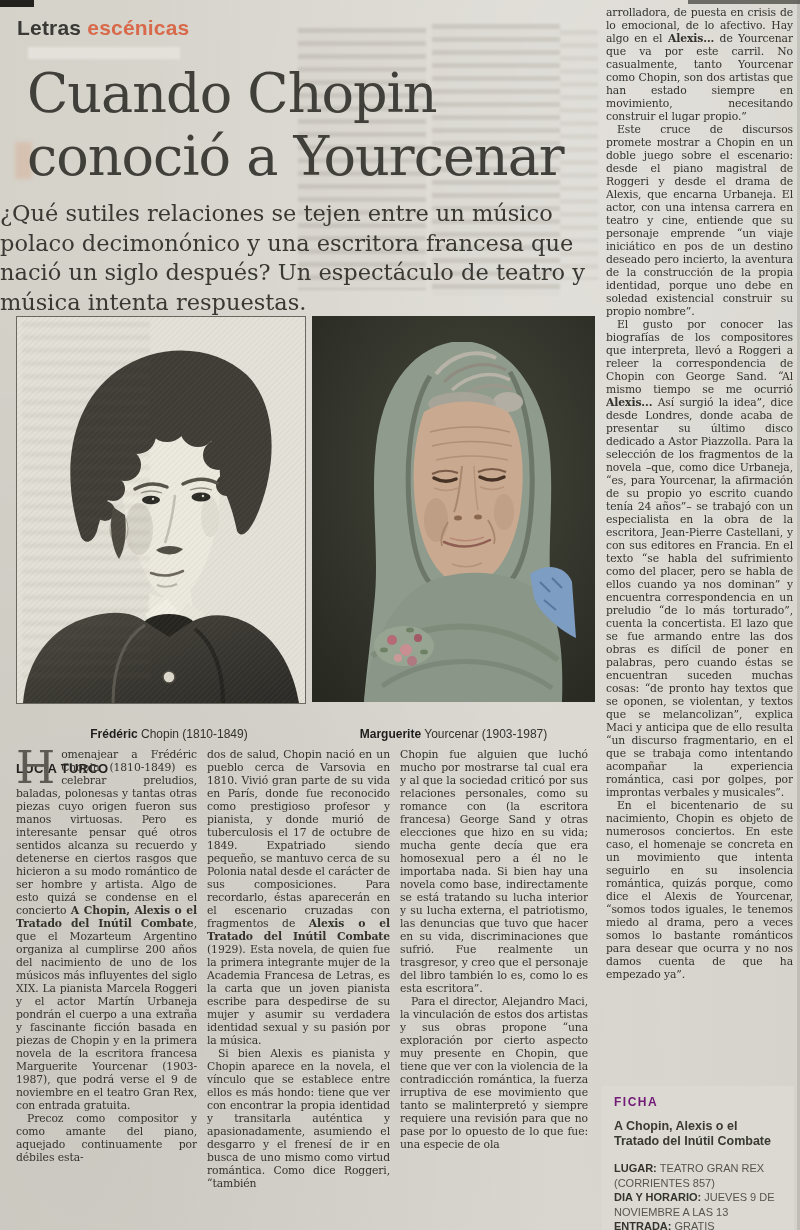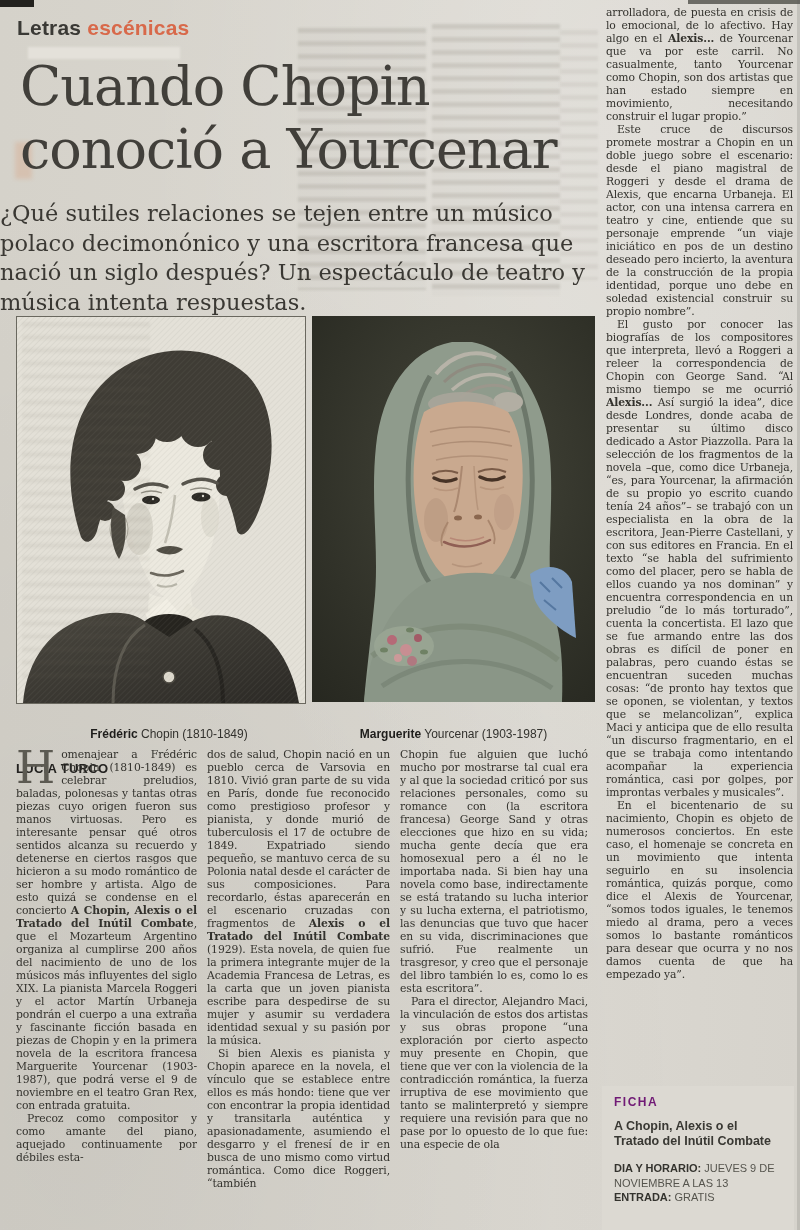--- a/index.html
+++ b/index.html
@@ -95,21 +95,21 @@
   <div class="mark smudge"></div>
   <div class="ghost ghost-a"></div>
   <div class="ghost ghost-b"></div>
   <div class="ghost ghost-d"></div>
 
   <div class="kicker">
     <span class="k1">Letras</span>
     <span class="k2">escénicas</span>
   </div>
 
-  <h1 class="headline" style="margin:5px;font-weight:500;">
+  <h1 class="headline" style="margin:12px;font-weight:500;">
     <span>Cuando Chopin</span><br>
     <span>conoció a Yourcenar</span>
   </h1>
 
   <div class="deck">¿Qué sutiles relaciones se tejen entre un músico polaco decimonónico y una escritora francesa que nació un siglo después? Un espectáculo de teatro y música intenta respuestas.</div>
 
   <div class="photo photo-chopin">
     <svg viewBox="0 0 288 386" width="288" height="386">
       <defs>
         <pattern id="hatch" width="4" height="4" patternUnits="userSpaceOnUse" patternTransform="rotate(45)">
@@ -264,18 +264,19 @@
       <p><span>arrolladora, de puesta en crisis de lo emocional, de lo afectivo. Hay algo en el </span><span class="b">Alexis...</span><span> de Yourcenar que va por este carril. No casualmente, tanto Yourcenar como Chopin, son dos artistas que han estado siempre en movimiento, necesitando construir el lugar propio.”</span></p>
       <p><span>Este cruce de discursos promete mostrar a Chopin en un doble juego sobre el escenario: desde el piano magistral de Roggeri y desde el drama de Alexis, que encarna Urbaneja. El actor, con una intensa carrera en teatro y cine, entiende que su personaje emprende “un viaje iniciático en pos de un destino deseado pero incierto, la aventura de la construcción de la propia identidad, porque uno debe en soledad existencial construir su propio nombre”.</span></p>
       <p><span>El gusto por conocer las biografías de los compositores que interpreta, llevó a Roggeri a releer la correspondencia de Chopin con George Sand. “Al mismo tiempo se me ocurrió </span><span class="b">Alexis...</span><span> Así surgió la idea”, dice desde Londres, donde acaba de presentar su último disco dedicado a Astor Piazzolla. Para la selección de los fragmentos de la novela –que, como dice Urbaneja, “es, para Yourcenar, la afirmación de su propio yo escrito cuando tenía 24 años”– se trabajó con un especialista en la obra de la escritora, Jean-Pierre Castellani, y con sus editores en Francia. En el texto “se habla del sufrimiento como del placer, pero se habla de ellos cuando ya nos dominan” y encuentra correspondencia en un preludio “de lo más torturado”, cuenta la concertista. El lazo que se fue armando entre las dos obras es difícil de poner en palabras, pero cuando éstas se encuentran suceden muchas cosas: “de pronto hay textos que se oponen, se violentan, y textos que se melancolizan”, explica Maci y anticipa que de ello resulta “un discurso fragmentario, en el que se trabaja como intentando acompañar la experiencia romántica, casi por golpes, por improntas verbales y musicales”.</span></p>
       <p><span>En el bicentenario de su nacimiento, Chopin es objeto de numerosos conciertos. En este caso, el homenaje se concreta en un movimiento que intenta seguirlo en su insolencia romántica, quizás porque, como dice el Alexis de Yourcenar, “somos todos iguales, le tenemos miedo al drama, pero a veces somos lo bastante románticos para desear que ocurra y no nos damos cuenta de que ha empezado ya”.</span></p>
     </div>
 
   <div class="ficha">
     <div class="ficha-label">FICHA</div>
     <div class="ficha-title">A Chopin, Alexis o el Tratado del Inútil Combate</div>
     <div class="ficha-rows">
+        <div class="ficha-row"><span class="fl">LUGAR: </span><span class="fv">TEATRO GRAN REX (CORRIENTES 857)</span></div>
         <div class="ficha-row"><span class="fl">DIA Y HORARIO: </span><span class="fv">JUEVES 9 DE NOVIEMBRE A LAS 13</span></div>
         <div class="ficha-row"><span class="fl">ENTRADA: </span><span class="fv">GRATIS</span></div>
       </div>
   </div>
 
 </div>
 
 </body></html>

